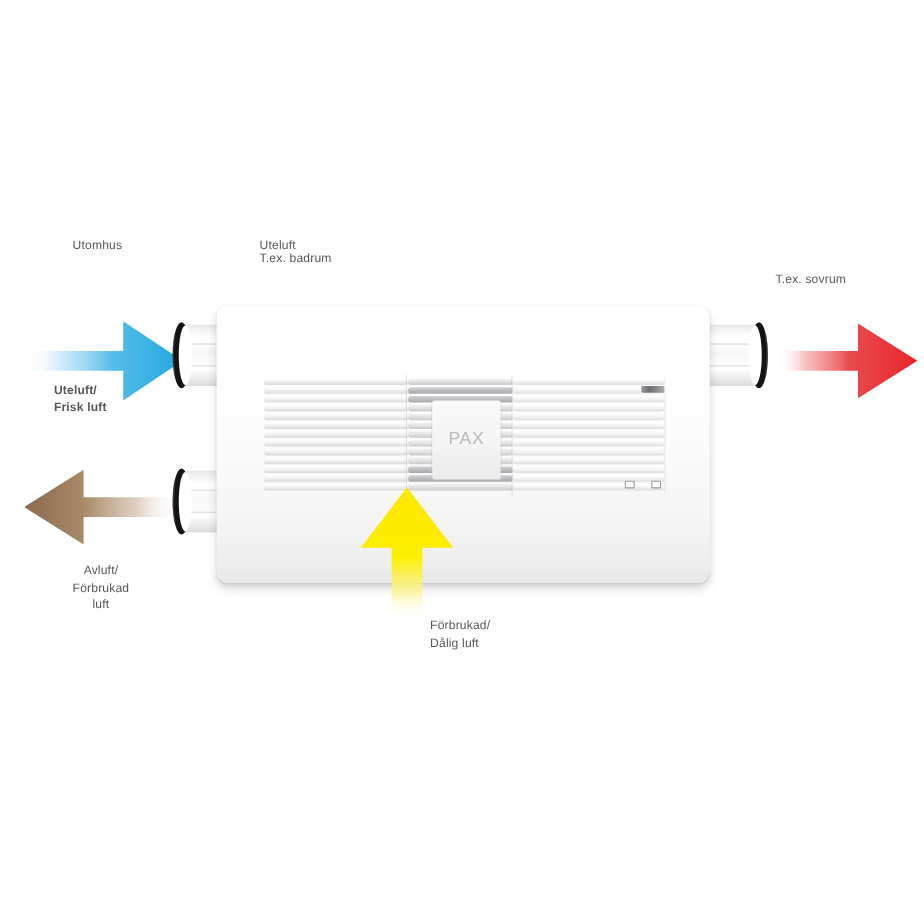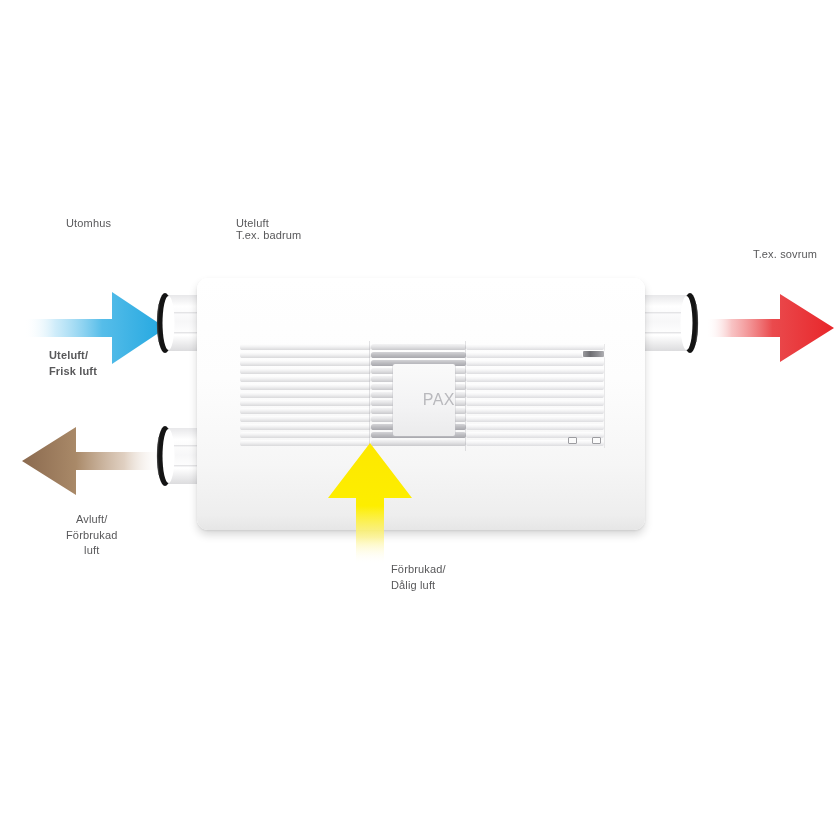--- a/index.html
+++ b/index.html
@@ -27,21 +27,21 @@
     line-height: 15.5px;
     letter-spacing: 0.15px;
     white-space: pre-line;
     font-family: "Liberation Sans", sans-serif;
     margin-left: 36px;
   }
 
   #lbl-utomhus   { left: 30px;  top: 216px; }
   #lbl-inomhus   { left: 200px; top: 216px; }
   #lbl-badrum    { left: 200px; top: 228px; }
-  #lbl-sovrum    { left: 717px; top: 247px; text-align: right; }
+  #lbl-sovrum    { left: 669px; top: 247px; text-align: right; }
   #lbl-uteluft   { left: 13px;  top: 348px; font-weight: bold; }
   #lbl-tilluft   { left: 705px; top: 386px; }
   #lbl-avluft    { left: 30px;  top: 512px; text-align: center; }
   #lbl-franluft  { left: 355px; top: 562px; }
 
   
   .arrow { position: absolute; }
 
   #arrow-blue   { left: 24px;  top: 290px; }
   #arrow-red    { left: 706px; top: 292px; }
@@ -127,21 +127,21 @@
     position: absolute;
     left: 393px;
     top: 364px;
     width: 62px;
     height: 72px;
     background: linear-gradient(180deg,#fafafa 0%,#f3f3f4 60%,#ebebec 100%);
     border-radius: 2px;
     box-shadow: 0 0 0 1px rgba(190,190,195,0.35);
     display: flex;
     align-items: center;
-    justify-content: flex-end;
+    justify-content: center;
   }
   #logo-text {
     font-family: "Liberation Sans", sans-serif;
     font-size: 16px;
     letter-spacing: 0.5px;
     color: #b9b9bd;
     font-weight: 400;
   }
 
   

